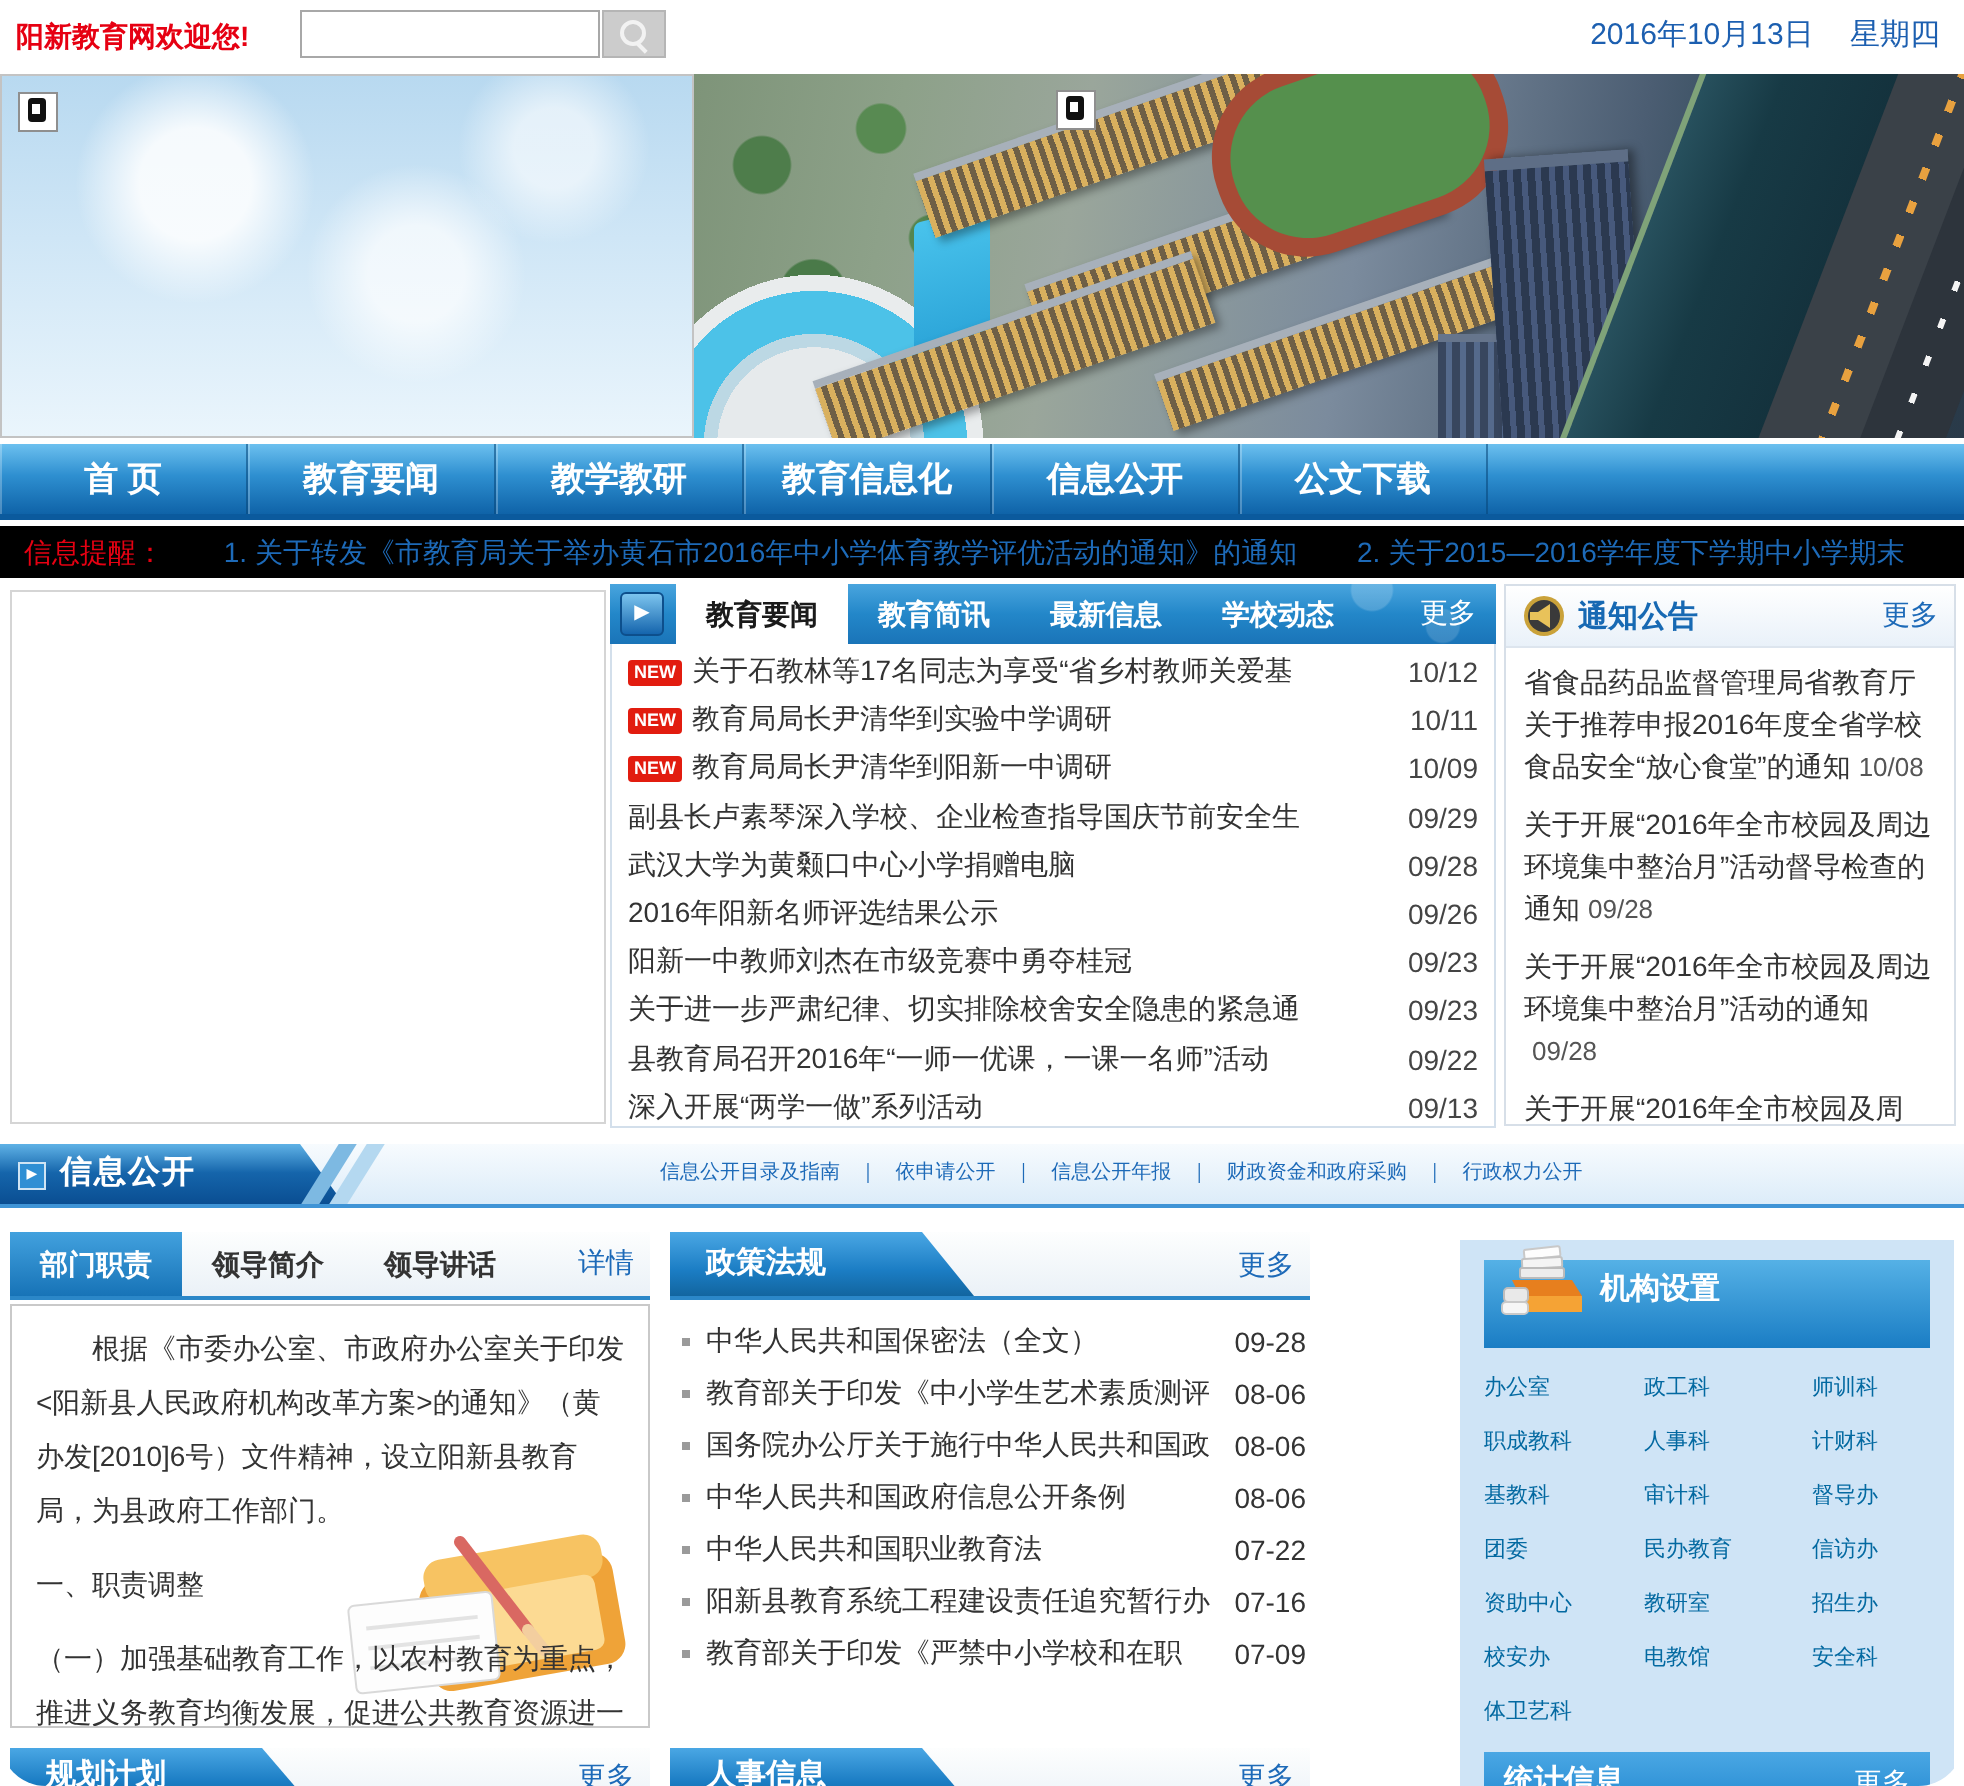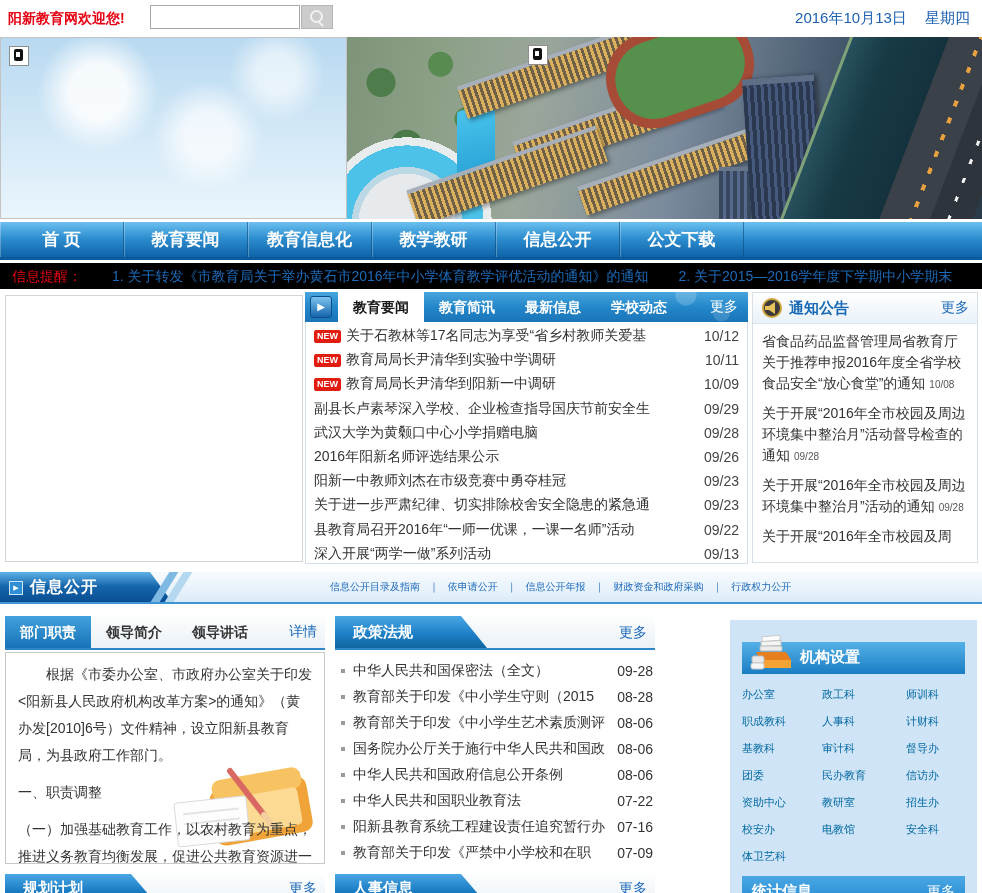--- a/index.html
+++ b/index.html
@@ -1,17 +1,17 @@
 <!DOCTYPE html>
 <html><head>
 <meta charset="utf-8">
 <style>
   html,body{margin:0;padding:0;}
   body{font-family:"Liberation Sans","DejaVu Sans",sans-serif;background:#ffffff;}
-  #page{position:relative;width:982px;height:893px;overflow:hidden;background:#fff;}
+  #page{position:relative;width:982px;height:893px;overflow:hidden;background:#fff;border-radius:23px;}
 
   
   #topbar{position:absolute;left:0;top:0;width:982px;height:36px;background:#fff;}
   .welcome{position:absolute;left:8px;top:0;line-height:36px;color:#e60012;font-size:14px;font-weight:bold;}
   .search-input{position:absolute;left:150px;top:5px;width:150px;height:24px;border:1px solid #a8a8a8;font-size:13px;padding:0 6px;outline:none;box-sizing:border-box;}
   .search-btn{position:absolute;left:301px;top:5px;width:32px;height:24px;background:#cccccc;border:1px solid #b5b5b5;box-sizing:border-box;cursor:pointer;}
   .mag{position:absolute;left:8px;top:4px;width:9px;height:9px;border:2px solid #f2f2f2;border-radius:50%;}
   .mag::after{content:"";position:absolute;left:8px;top:9px;width:2px;height:6px;background:#f2f2f2;transform:rotate(-45deg);}
   .topdate{position:absolute;right:12px;top:0;line-height:36px;color:#1c5fb0;font-size:15px;}
   .topdate span{margin-left:14px;}
@@ -93,21 +93,21 @@
   .new-badge{background:#e21c0f;color:#fff;font-size:9px;font-weight:bold;padding:1px 3px;border-radius:2px;margin-right:5px;line-height:11px;}
   .newslist .t{flex:1;white-space:nowrap;overflow:hidden;cursor:pointer;}
   .newslist .d{margin-left:10px;color:#444;}
 
   #noticebox{position:absolute;left:752px;top:292px;width:226px;height:271px;border:1px solid #d7dfe8;background:#fff;box-sizing:border-box;overflow:hidden;}
   .noticehead{height:30px;display:flex;align-items:center;padding:0 8px;background:linear-gradient(180deg,#ffffff,#e9f1f9);border-bottom:1px solid #dde5ee;}
   .noticehead .ttl{color:#1769b3;font-weight:bold;font-size:15px;margin-left:6px;}
   .noticehead .more{margin-left:auto;color:#1d6ab8;font-size:14px;cursor:pointer;text-decoration:none;}
   .noticelist{padding:7px 9px;}
   .noticelist li{list-style:none;font-size:14px;color:#333;line-height:21px;margin-bottom:8px;cursor:pointer;}
-  .noticelist .d{color:#555;font-size:10px;margin-left:4px;}
+  .noticelist .d{color:#555;font-size:13px;margin-left:4px;}
 
   
   #band{position:absolute;left:0;top:572px;width:982px;height:30px;
     background:linear-gradient(180deg,#f7fbfe,#dcecf9);border-bottom:2px solid #3f94d6;}
   .band-ribbon{position:absolute;left:0;top:0;width:185px;height:30px;
     background:linear-gradient(180deg,#5fb2e6 0%,#1565ab 48%,#0a4e92 100%);
     clip-path:polygon(0 0,150px 0,172px 30px,0 30px);}
   .band-ribbon .arrow-box{position:absolute;left:9px;top:9px;width:12px;height:12px;border:1px solid #cfe4f4;background:#2f8fd4;color:#fff;font-size:7px;line-height:12px;text-align:center;}
   .band-ribbon .ttl{position:absolute;left:30px;top:0;line-height:30px;color:#fff;font-size:16px;font-weight:bold;letter-spacing:1px;}
   .band-stripe{position:absolute;top:0;height:30px;width:9px;transform:skewX(-32deg);}
@@ -139,21 +139,21 @@
   .policyhead{position:relative;height:32px;background:linear-gradient(180deg,#fdfefe,#eaf1f7);border-bottom:2px solid #2b87c8;}
   .policyhead .ribbon-tab{clip-path:polygon(0 0,126px 0,152px 32px,0 32px);height:32px;line-height:32px;}
   .policyhead .more{position:absolute;right:8px;top:0;line-height:32px;color:#1d6ab8;font-size:14px;cursor:pointer;text-decoration:none;}
   .policylist{padding:8px 2px 0 2px;}
   .policylist li{list-style:none;display:flex;align-items:center;height:26px;font-size:14px;color:#333;}
   .sq{width:4px;height:4px;background:#9a9a9a;margin:0 8px 0 4px;}
   .policylist .t{flex:1;white-space:nowrap;overflow:hidden;cursor:pointer;}
   .policylist .d{margin-left:12px;color:#333;}
 
   #orgpanel{position:absolute;left:730px;top:620px;width:247px;height:273px;background:#cfe4f6;box-sizing:border-box;padding:10px 12px;}
-  .orghead{position:relative;height:32px;background:linear-gradient(180deg,#55b1e6,#1a7dc4);margin-top:12px;}
+  .orghead{position:relative;height:44px;background:linear-gradient(180deg,#55b1e6,#1a7dc4);}
   .orghead .ttl{position:absolute;left:58px;top:0;line-height:30px;color:#fff;font-size:15px;font-weight:bold;}
   .org-ico{position:absolute;left:8px;top:-8px;}
   .orggrid{display:grid;grid-template-columns:80px 84px 1fr;margin-top:7px;}
   .orggrid a{font-size:11px;color:#0369a1;line-height:27px;text-decoration:none;cursor:pointer;white-space:nowrap;}
   .statshead{position:relative;height:30px;margin-top:6px;background:linear-gradient(180deg,#4aa7e4,#2187cf);}
   .statshead .ttl{position:absolute;left:10px;top:0;line-height:30px;color:#fff;font-size:15px;font-weight:bold;}
   .statshead .more{position:absolute;right:10px;top:0;line-height:30px;color:#fff;font-size:14px;cursor:pointer;text-decoration:none;}
 </style>
 </head>
 <body>
@@ -198,22 +198,22 @@
       <div class="shape river"></div>
       <div class="shape road1"></div>
       <div class="shape road2"></div>
     </div>
   </div>
 
   <ul id="nav" style="margin:0;padding:0;align-items:flex-end;">
 
   <li>首 页</li>
       <li>教育要闻</li>
+      <li>教学教研</li>
       <li>教育信息化</li>
-      <li>教学教研</li>
       <li>信息公开</li>
       <li>公文下载</li>
     </ul>
   <div id="navstrip"></div>
 
   <div id="ticker">
     <span class="lbl">信息提醒：</span>
     <a>1. 关于转发《市教育局关于举办黄石市2016年中小学体育教学评优活动的通知》的通知</a>
     <a>2. 关于2015—2016学年度下学期中小学期末</a>
   </div>
@@ -366,25 +366,20 @@
       <a class="more">更多</a>
     </div>
     <ul class="policylist" style="margin:0;">
 
         <li>
           <span class="sq"></span>
           <span class="t">中华人民共和国保密法（全文）</span>
           <span class="d">09-28</span>
         </li>
 
-        <li>
-          <span class="sq"></span>
-          <span class="t">教育部关于印发《中小学生守则（2015</span>
-          <span class="d">08-28</span>
-        </li>
 
         <li>
           <span class="sq"></span>
           <span class="t">教育部关于印发《中小学生艺术素质测评</span>
           <span class="d">08-06</span>
         </li>
 
         <li>
           <span class="sq"></span>
           <span class="t">国务院办公厅关于施行中华人民共和国政</span>

